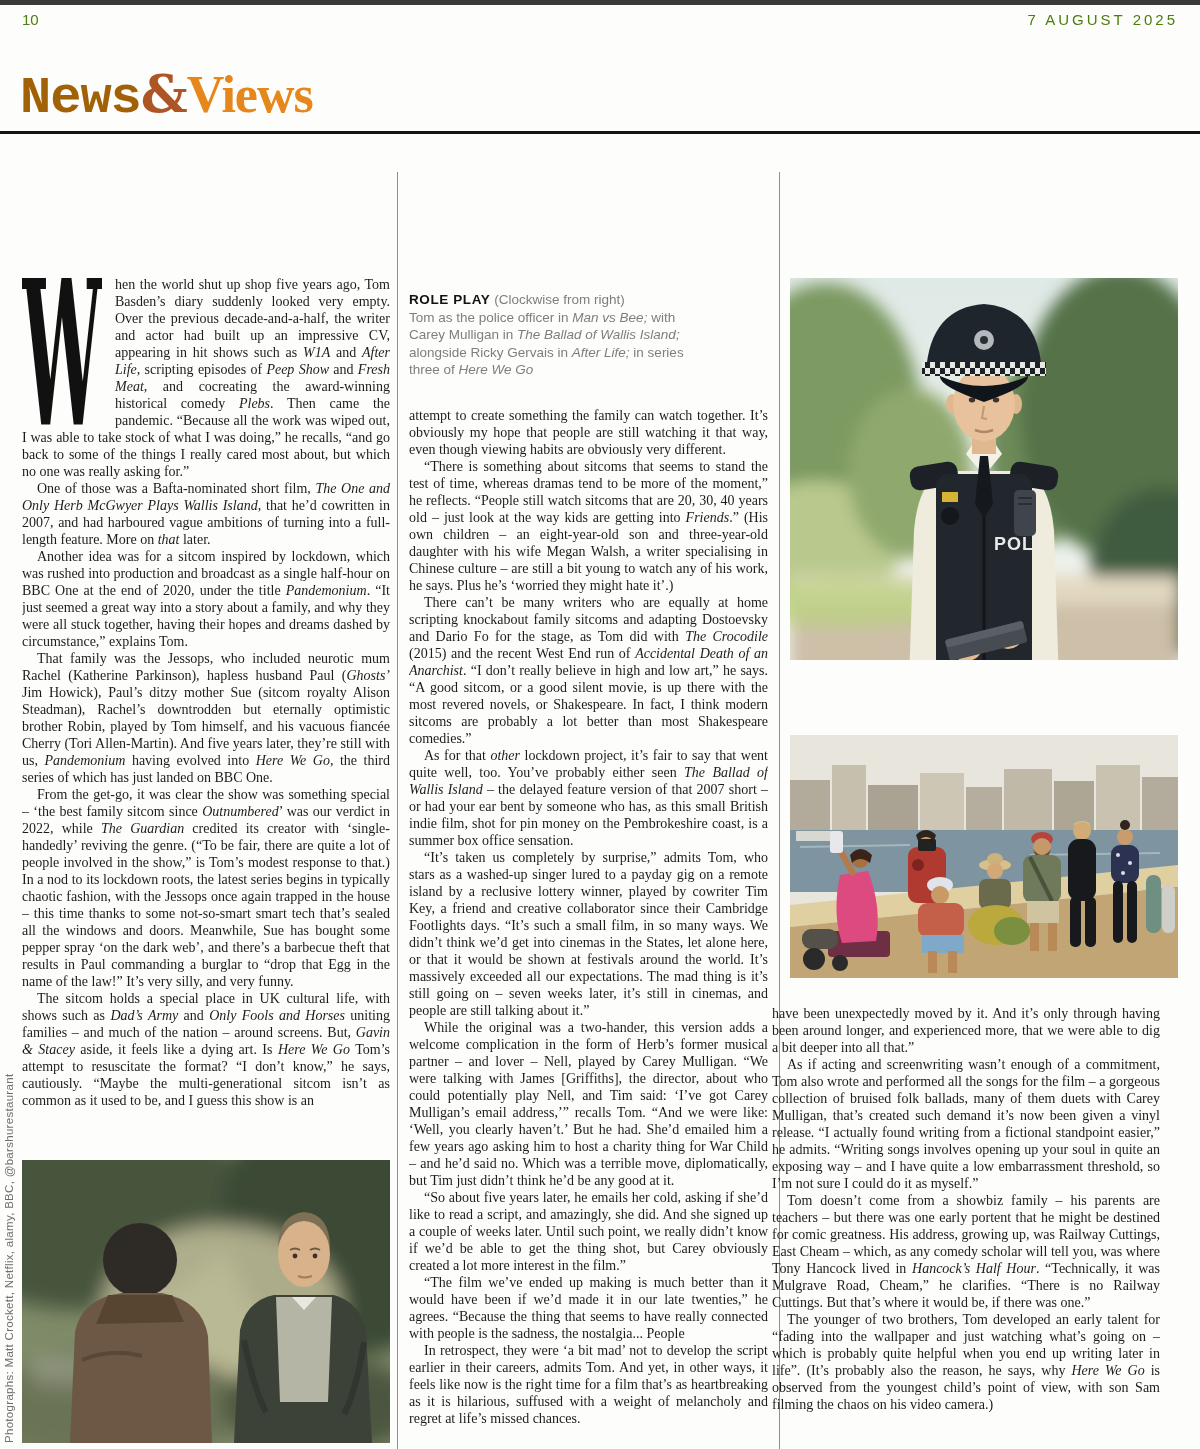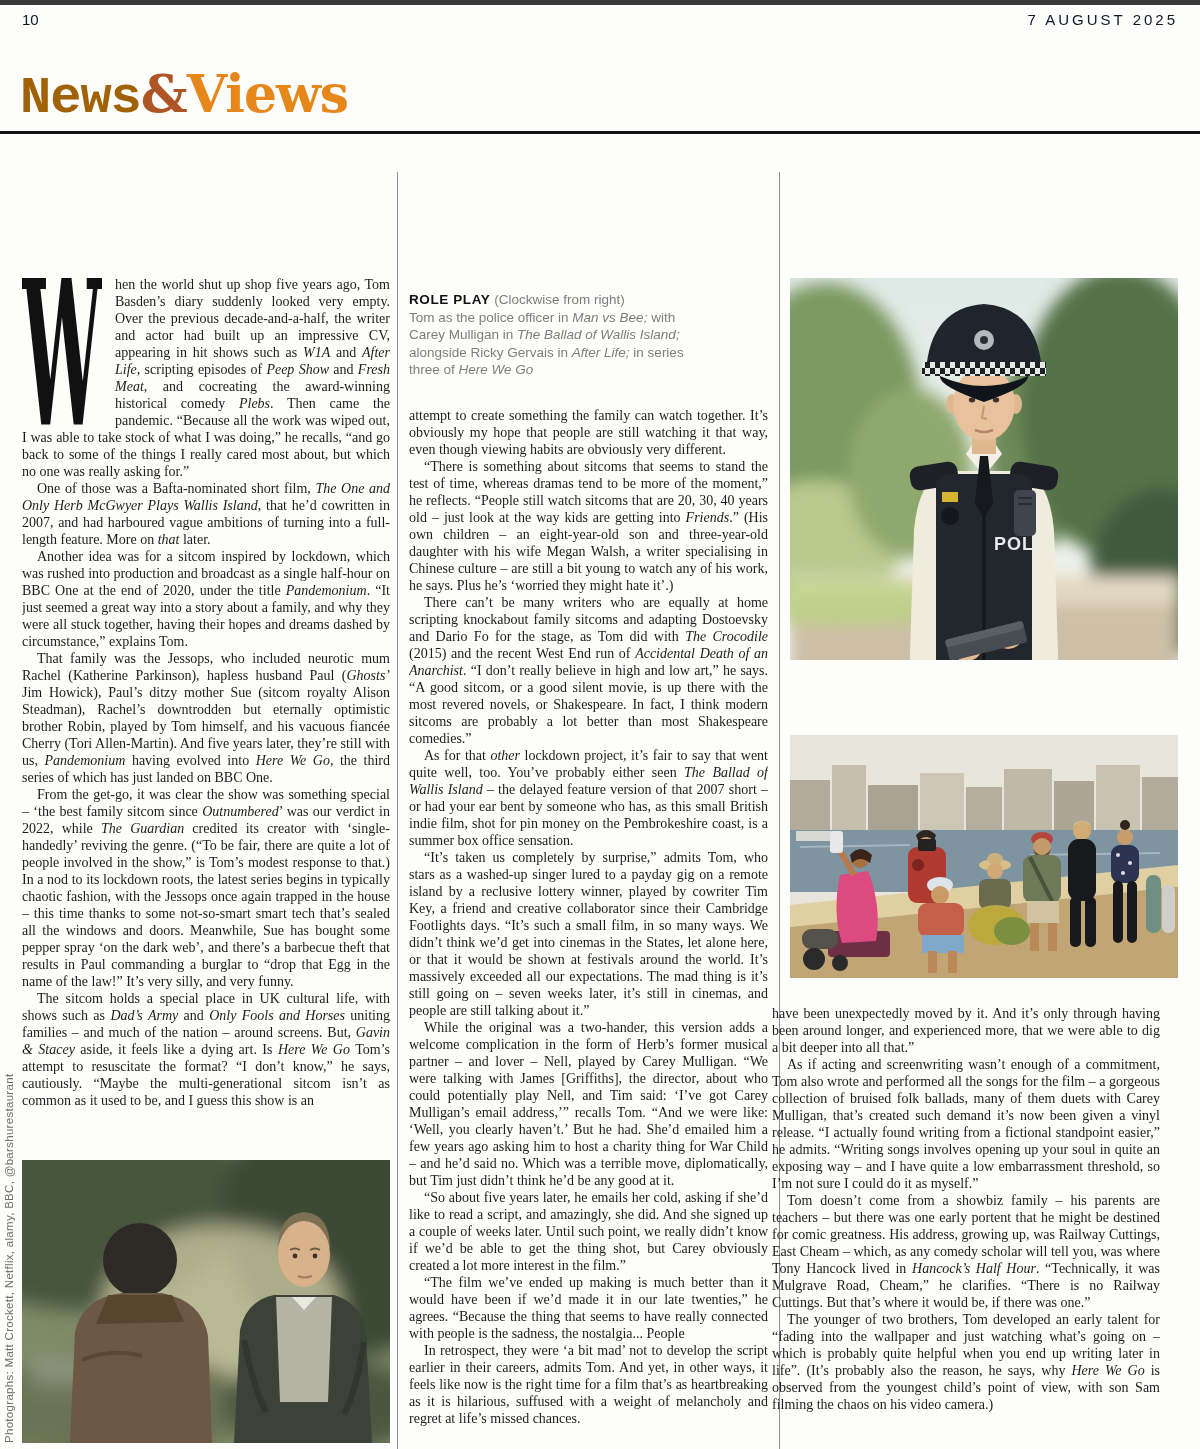--- a/index.html
+++ b/index.html
@@ -1,19 +1,19 @@
 <!DOCTYPE html>
 <html><head>
 <meta charset="utf-8">
 <style>
   html,body{margin:0;padding:0;background:#e8e8e8;}
   .page{position:relative;width:1200px;height:1449px;background:#fdfdfb;margin:0 auto;overflow:hidden;
         font-family:"Liberation Serif",serif;color:#1c1c1c;}
   .topbar{position:absolute;left:0;top:0;width:1200px;height:5px;background:#3a3a3a;}
-  .folio{position:absolute;top:11px;font-family:"Liberation Sans",sans-serif;font-size:15px;color:#0f172a;}
+  .folio{position:absolute;top:11px;font-family:"Liberation Sans",sans-serif;font-size:15px;color:#4d7c0f;}
   .folio.num{left:22px;}
   .folio.date{right:22px;letter-spacing:3px;}
   .masthead{position:absolute;left:20px;top:68px;font-family:"DejaVu Serif",serif;font-weight:bold;
             font-size:52px;line-height:1;letter-spacing:-1px;}
   .head-rule{position:absolute;left:0;top:131px;width:1200px;height:3px;background:#141414;}
   .vrule{position:absolute;top:172px;bottom:0;width:1px;background:#8f8f8f;}
   .vrule.v1{left:397px;}
   .vrule.v2{left:779px;}
 
   .col{position:absolute;font-size:14px;line-height:17px;text-align:justify;}
@@ -42,21 +42,21 @@
 </style>
 </head>
 <body>
 
 <div class="page">
 
   <div class="topbar"></div>
   <div class="folio num">10</div>
   <div class="folio date">7 AUGUST 2025</div>
 
-  <div class="masthead"><span style="color:#a16207;font-family:Liberation Mono, monospace;">News</span><span style="color:#ae5526;">&amp;</span><span style="color:#e6871c;">Views</span></div>
+  <div class="masthead"><span style="color:#a16207;font-family:Liberation Mono, monospace;">News</span><span style="color:#ae5526;">&amp;</span><span style="color:#e6871c;font-family:Liberation Serif, serif;">Views</span></div>
   <div class="head-rule"></div>
 
   <div class="vrule v1"></div>
   <div class="vrule v2"></div>
 
   <div class="col col1">
     <div class="dropcap">
       <svg width="80" height="149" viewBox="0 0 80 149">
         <text x="40" y="147" text-anchor="middle" font-family="DejaVu Serif, serif" font-weight="bold" font-size="203" fill="#111111" textLength="80" lengthAdjust="spacingAndGlyphs">W</text>
       </svg>

